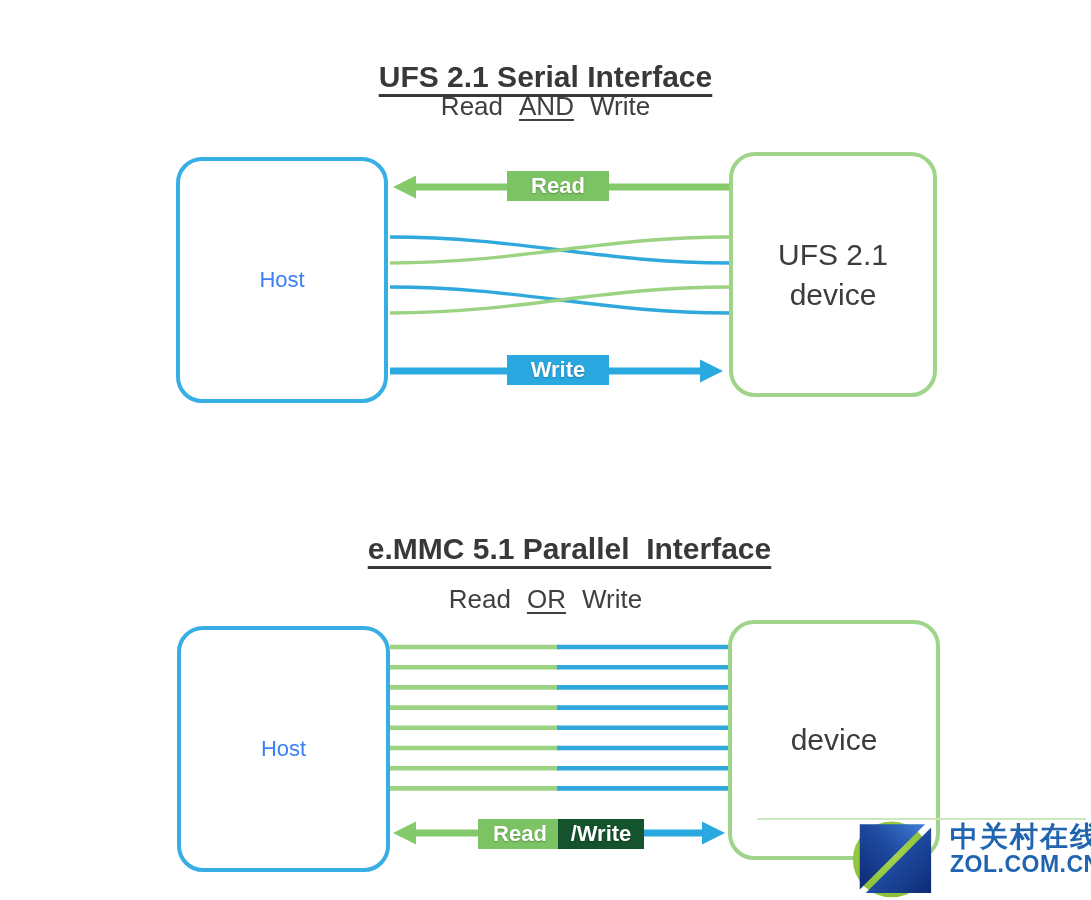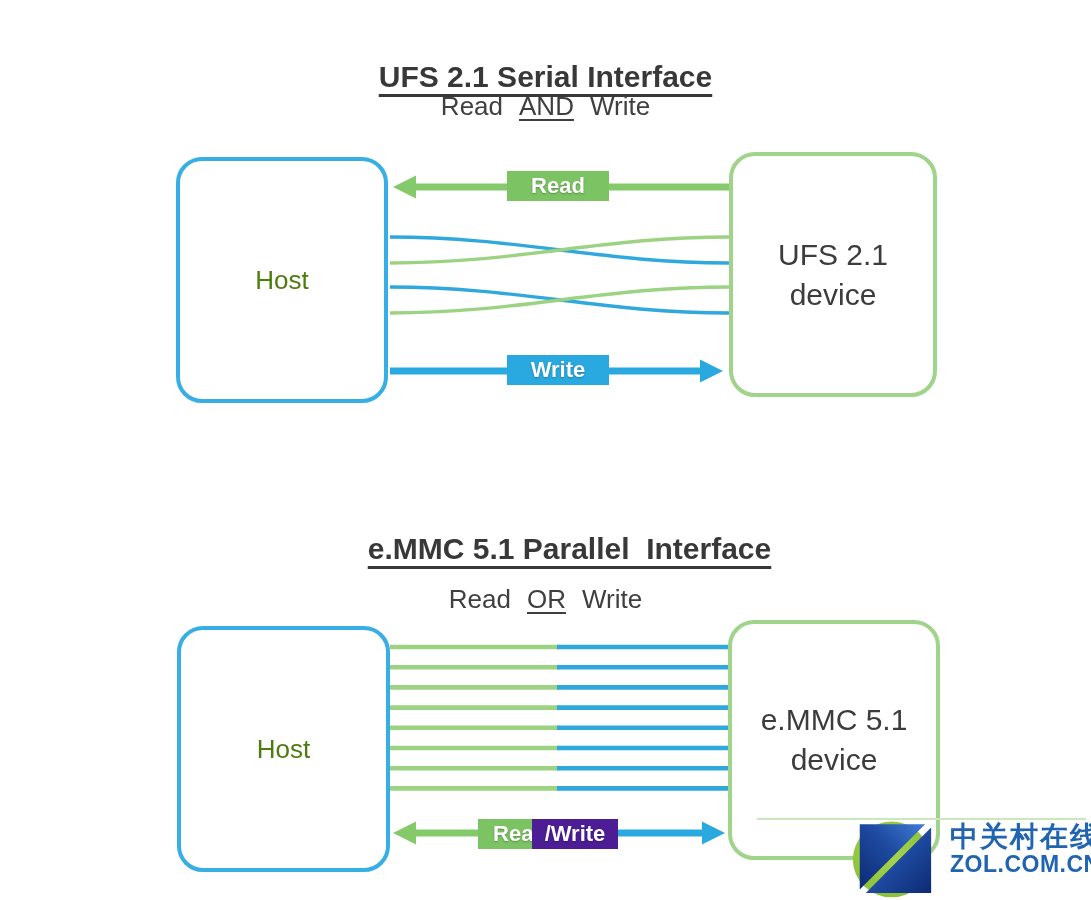--- a/index.html
+++ b/index.html
@@ -20,21 +20,21 @@
   .subtitle .conj{
     text-decoration:underline;text-decoration-thickness:2px;text-underline-offset:4px;
     margin:0 16px;
   }
   
   .node{
     position:absolute;background:#ffffff;border:4px solid;border-radius:26px;
     display:flex;flex-direction:column;align-items:center;justify-content:center;
     box-sizing:border-box;
   }
-  .node .lbl{font-size:26px;color:#4d7c0f;line-height:40px;}
+  .node .lbl{font-size:22px;color:#3b82f6;line-height:40px;}
   .node .lbl2{font-size:30px;color:#3c3c3c;line-height:40px;text-align:center;}
   
   .badge{
     position:absolute;height:30px;line-height:30px;text-align:center;
     color:#ffffff;font-size:22px;font-weight:bold;
     text-shadow:0 1px 2px rgba(0,0,0,0.28);
   }
   
   .wm-line{position:absolute;background:#cbe7be;}
   .wm-cn{
@@ -118,26 +118,25 @@
       <line x1="412" y1="833" x2="562" y2="833" stroke-width="7" stroke="#85ca6a"></line>
       <polygon points="393,833 416,821.5 416,844.5" fill="#85ca6a"></polygon>
       <line x1="560" y1="833" x2="705" y2="833" stroke-width="7" stroke="#29a9e0"></line>
       <polygon points="725,833 702,821.5 702,844.5" fill="#29a9e0"></polygon>
     </svg>
 
     <div class="node" style="left: 177px; top: 626px; width: 213px; height: 246px; border-color: rgb(56, 175, 228);">
       <span class="lbl">Host</span>
     </div>
     <div class="node" style="left: 728px; top: 620px; width: 212px; height: 240px; border-color: rgb(160, 212, 139);">
-      <span class="lbl2">e.MMC 5.1</span>
       <span class="lbl2">device</span>
     </div>
 
     <div class="badge" style="left: 478px; top: 819px; width: 84px; background-color: rgb(124, 196, 99);">Read</div>
-    <div class="badge" style="left: 532px; top: 819px; width: 86px; background-color: #4c1d95;">/Write</div>
+    <div class="badge" style="left: 558px; top: 819px; width: 86px; background-color: #14532d;">/Write</div>
   </section>
 
   <div>
     <div class="wm-line" style="left:757px;top:818px;width:329px;height:2px;"></div>
 
     <svg style="left:847px;top:813px;" width="96" height="86" viewBox="0 0 100 100">
       <defs>
         <radialGradient id="gGreen" cx="45%" cy="40%" r="65%">
           <stop offset="0%" stop-color="#a9d552"></stop>
           <stop offset="100%" stop-color="#86bf35"></stop>

